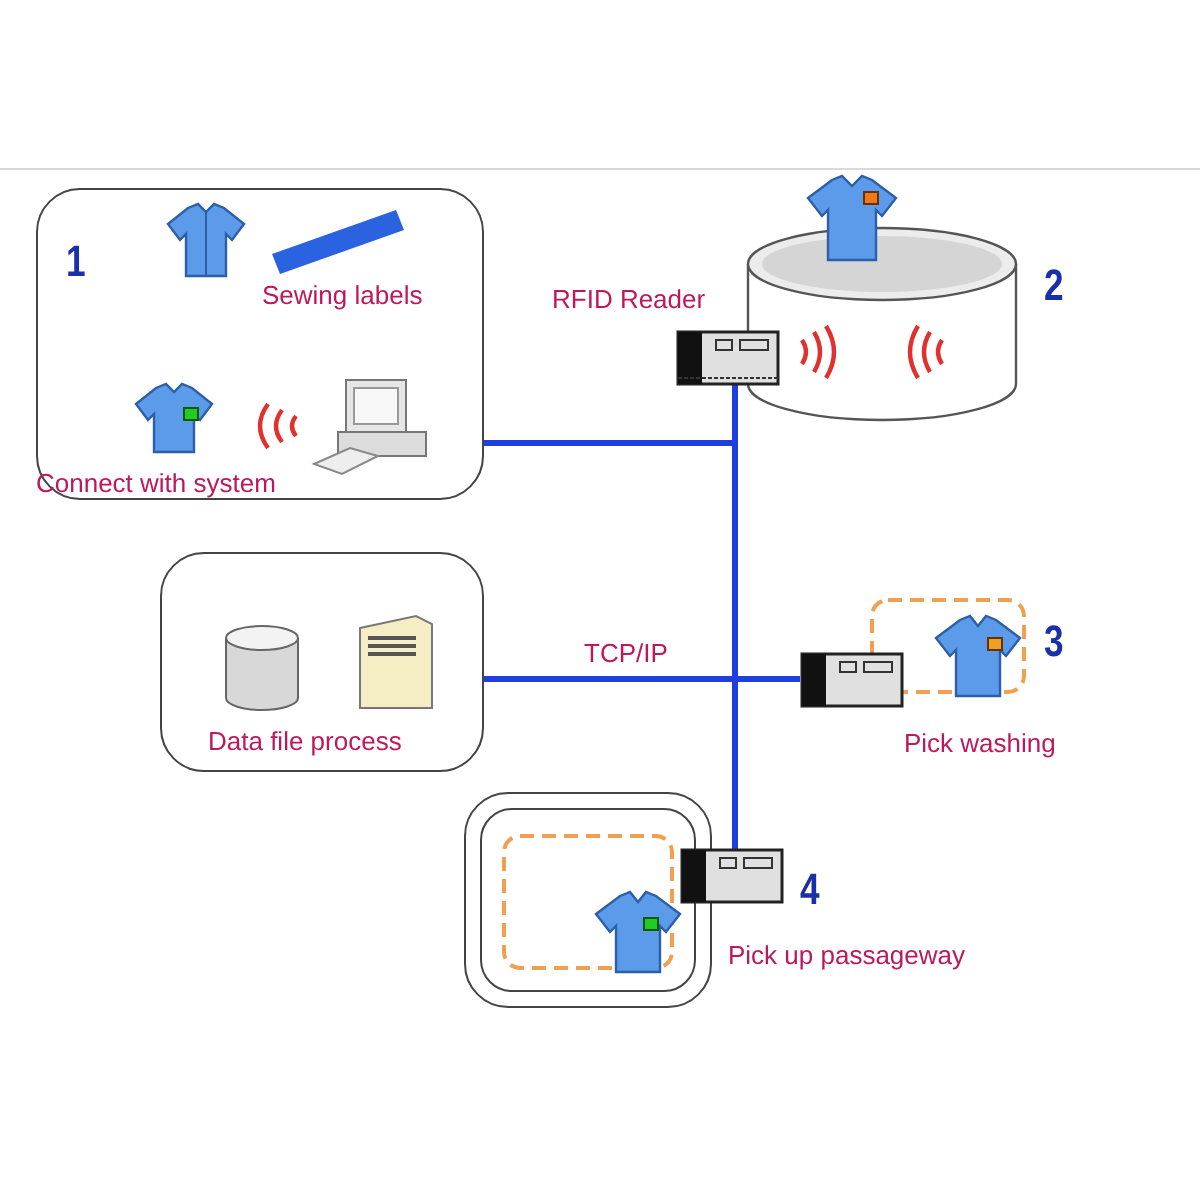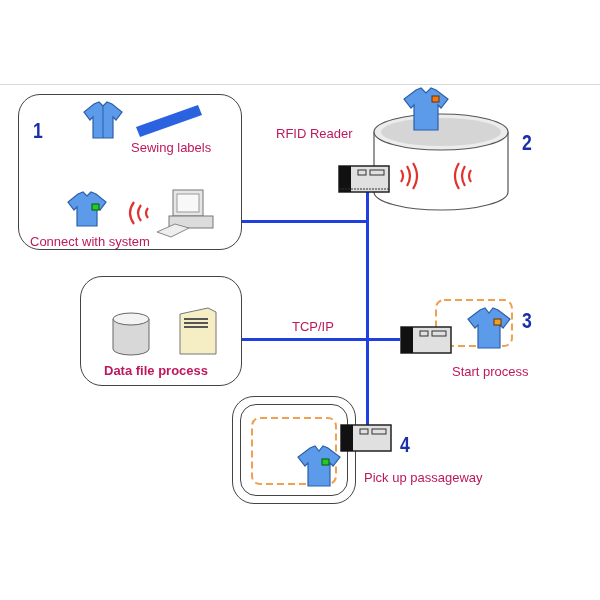--- a/index.html
+++ b/index.html
@@ -50,21 +50,21 @@
     </svg>
 </div>
 <div class="ico" style="left:155px;top:188px;">
   <svg width="62" height="50" viewBox="0 0 62 50">
       <rect x="18" y="2" width="30" height="26" fill="#e6e6e6" stroke="#777"></rect>
       <rect x="22" y="6" width="22" height="18" fill="#f8f8f8" stroke="#999"></rect>
       <rect x="14" y="28" width="44" height="12" fill="#dcdcdc" stroke="#777"></rect>
       <polygon points="2,44 20,36 34,40 16,49" fill="#eee" stroke="#888"></polygon>
     </svg>
 </div>
-<div class="lbl" style="left:30px;top:234px;">Connect with system</div>
+<div class="lbl" style="left:18px;top:234px;">Connect with system</div>
 
 <div class="ico" style="left:372px;top:112px;">
   <svg width="138" height="100" viewBox="0 0 138 100">
       <path d="M2 20 L2 80 A67 18 0 0 0 136 80 L136 20" fill="#fff" stroke="#555" stroke-width="1.2"></path>
       <ellipse cx="69" cy="20" rx="67" ry="18" fill="#ececec" stroke="#555" stroke-width="1.2"></ellipse>
       <ellipse cx="69" cy="20" rx="60" ry="14" fill="#d5d5d5"></ellipse>
     </svg>
 </div>
 <div class="ico" style="left:402px;top:86px;">
   <svg width="48" height="46" viewBox="0 0 48 46">
@@ -79,21 +79,21 @@
       <path d="M15 1 Q23 14 15 27" fill="none" stroke="#e0312f" stroke-width="2.2"></path>
     </svg>
 </div>
 <div class="ico" style="left:452px;top:162px;">
   <svg width="22" height="28" viewBox="0 0 22 28">
       <path d="M7 1 Q-1 14 7 27" fill="none" stroke="#e0312f" stroke-width="2.2"></path>
       <path d="M13 4 Q7 14 13 24" fill="none" stroke="#e0312f" stroke-width="2.2"></path>
       <path d="M19 8 Q15 14 19 20" fill="none" stroke="#e0312f" stroke-width="2.2"></path>
     </svg>
 </div>
-<div class="lbl" style="left:276px;top:126px;">RFID Reader</div>
+<div class="lbl" style="left:276px;top:142px;">RFID Reader</div>
 <div class="ico" style="left:338px;top:165px;">
   <svg width="52" height="28" viewBox="0 0 52 28">
       <rect x="1" y="1" width="50" height="26" fill="#e0e0e0" stroke="#222" stroke-width="1.5"></rect>
       <rect x="1" y="1" width="12" height="26" fill="#111"></rect>
       <rect x="20" y="5" width="8" height="5" fill="none" stroke="#333"></rect>
       <rect x="32" y="5" width="14" height="5" fill="none" stroke="#333"></rect>
       <line x1="1" y1="24" x2="51" y2="24" stroke="#333" stroke-dasharray="2,1"></line>
     </svg>
 </div>
 <div class="num" style="left:522px;top:130px;">2</div>
@@ -106,21 +106,21 @@
     </svg>
 </div>
 <div class="ico" style="left:178px;top:306px;">
   <svg width="40" height="50" viewBox="0 0 40 50">
       <polygon points="2,8 30,2 38,6 38,48 2,48" fill="#f5eec4" stroke="#777"></polygon>
       <rect x="6" y="12" width="24" height="2" fill="#555"></rect>
       <rect x="6" y="16" width="24" height="2" fill="#555"></rect>
       <rect x="6" y="20" width="24" height="2" fill="#555"></rect>
     </svg>
 </div>
-<div class="lbl" style="left:104px;top:363px;font-weight:bold;">Data file process</div>
+<div class="lbl" style="left:104px;top:363px;">Data file process</div>
 <div class="lbl" style="left:292px;top:319px;">TCP/IP</div>
 
 <div class="ico" style="left:434px;top:298px;">
   <svg width="80" height="50" viewBox="0 0 80 50">
       <rect x="2" y="2" width="76" height="46" rx="8" fill="none" stroke="#f0a050" stroke-width="2" stroke-dasharray="7,4"></rect>
     </svg>
 </div>
 <div class="ico" style="left:400px;top:326px;">
   <svg width="52" height="28" viewBox="0 0 52 28">
       <rect x="1" y="1" width="50" height="26" fill="#e0e0e0" stroke="#222" stroke-width="1.5"></rect>
@@ -129,21 +129,21 @@
       <rect x="32" y="5" width="14" height="5" fill="none" stroke="#333"></rect>
     </svg>
 </div>
 <div class="ico" style="left:466px;top:306px;">
   <svg width="46" height="44" viewBox="0 0 46 44">
       <path d="M14 4 L19 2 L23 7 L27 2 L32 4 L44 13 L37 22 L34 19 L34 42 L12 42 L12 19 L9 22 L2 13 Z" fill="#5b9bea" stroke="#2d5ea8" stroke-width="1.2"></path>
       <rect x="28" y="13" width="7" height="6" fill="#f0a020" stroke="#6a3000"></rect>
     </svg>
 </div>
 <div class="num" style="left:522px;top:308px;">3</div>
-<div class="lbl" style="left:452px;top:364px;">Start process</div>
+<div class="lbl" style="left:452px;top:364px;">Pick washing</div>
 
 <div class="box" style="left:232px;top:396px;width:122px;height:106px;"></div>
 <div class="box" style="left:240px;top:404px;width:106px;height:90px;border-radius:16px;"></div>
 <div class="ico" style="left:250px;top:416px;">
   <svg width="90" height="70" viewBox="0 0 90 70">
       <rect x="2" y="2" width="84" height="66" rx="8" fill="none" stroke="#f0a050" stroke-width="2" stroke-dasharray="7,4"></rect>
     </svg>
 </div>
 <div class="ico" style="left:340px;top:424px;">
   <svg width="52" height="28" viewBox="0 0 52 28">

